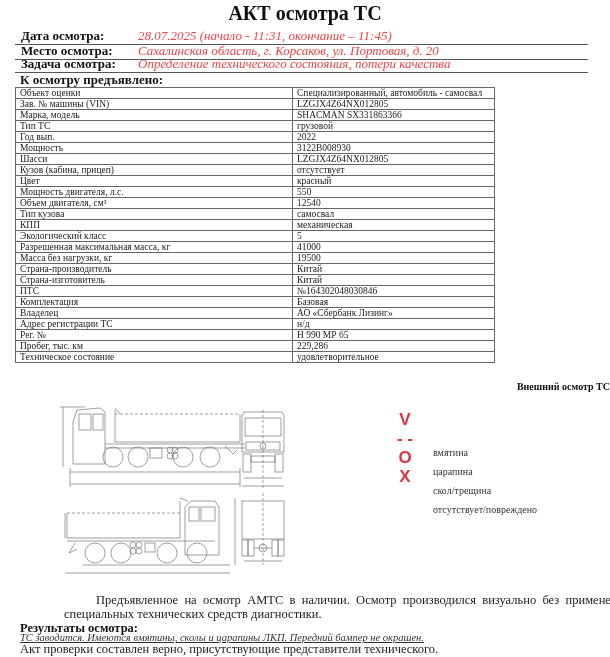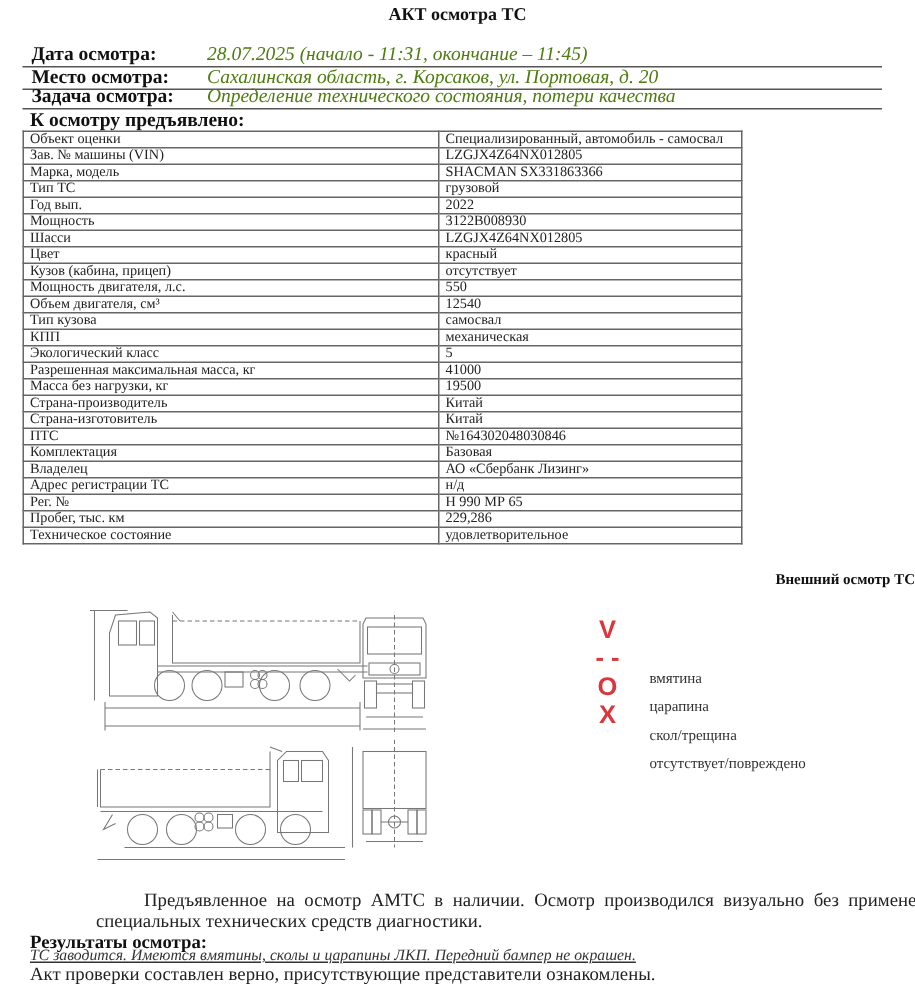--- a/index.html
+++ b/index.html
@@ -2,28 +2,28 @@
 <html><head>
 <meta charset="utf-8">
 <style>
   html, body { margin: 0; padding: 0; background: #ffffff; }
   body {
     width: 610px; height: 657px; position: relative; overflow: hidden;
     font-family: "Liberation Serif", "DejaVu Serif", serif; color: #111;
   }
   .title {
     position: absolute; left: 0; top: 2px; width: 610px; text-align: center;
-    font-weight: bold; font-size: 12px;
+    font-weight: bold; font-size: 20px;
   }
   .meta {
     position: absolute; left: 15px; width: 573px; height: 16px;
     border-bottom: 1px solid #555; font-size: 13px; line-height: 16px;
   }
   .meta .lbl { position: absolute; left: 6px; top: 0; font-weight: bold; }
-  .meta .val { position: absolute; left: 123px; top: 0; font-style: italic; color: #4d7c0f; }
+  .meta .val { position: absolute; left: 123px; top: 0; font-style: italic; color: #ef4444; }
   .section-head {
     position: absolute; left: 20px; top: 72px; font-weight: bold; font-size: 13px;
   }
   table.props {
     position: absolute; left: 15px; top: 87px; width: 480px;
     border-collapse: collapse; font-size: 9.5px;
   }
   table.props td {
     border: 1px solid #666; padding: 0 4px; height: 10px; line-height: 10px;
     white-space: nowrap; color: #222;
@@ -103,26 +103,26 @@
       </tr>
       <tr>
         <td class="k">Мощность</td>
         <td>3122B008930</td>
       </tr>
       <tr>
         <td class="k">Шасси</td>
         <td>LZGJX4Z64NX012805</td>
       </tr>
       <tr>
+        <td class="k">Кузов (кабина, прицеп)</td>
+        <td>отсутствует</td>
+      </tr>
+      <tr>
         <td class="k">Цвет</td>
         <td>красный</td>
-      </tr>
-      <tr>
-        <td class="k">Кузов (кабина, прицеп)</td>
-        <td>отсутствует</td>
       </tr>
       <tr>
         <td class="k">Мощность двигателя, л.с.</td>
         <td>550</td>
       </tr>
       <tr>
         <td class="k">Объем двигателя, см³</td>
         <td>12540</td>
       </tr>
       <tr>
@@ -285,13 +285,13 @@
   </div>
   <div class="legend-row">
     <span class="sym" style="color: rgb(217, 54, 62);">X</span>
     <span class="txt">отсутствует/повреждено</span>
   </div>
 </div>
 
 <div class="para">Предъявленное на осмотр АМТС в наличии. Осмотр производился визуально без применения специальных технических средств диагностики.</div>
 <div class="results-head">Результаты осмотра:</div>
 <div class="results-text">ТС заводится. Имеются вмятины, сколы и царапины ЛКП. Передний бампер не окрашен.</div>
-<div class="final">Акт проверки составлен верно,  присутствующие представители ознакомлены.</div>
+<div class="final">Акт проверки составлен верно,  присутствующие представители технического.</div>
 
 </body></html>

